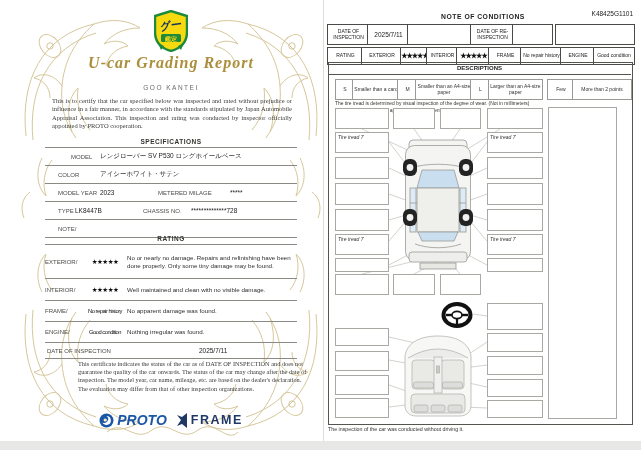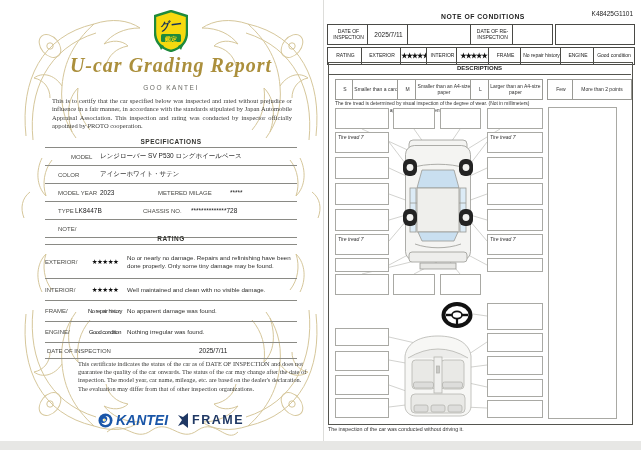--- a/index.html
+++ b/index.html
@@ -8,21 +8,21 @@
   .canvas{position:relative;width:641px;height:450px;background:#fff;}
   .bottom-strip{position:absolute;left:0;top:441px;width:641px;height:9px;background:#e7e7e5;}
   .page-sep{position:absolute;left:323px;top:0;width:1px;height:441px;background:#ddddda;}
 
   
   .page-left{position:absolute;left:12px;top:8px;width:318px;height:434px;background:#fff;}
   .deco{position:absolute;left:0;top:0;}
   .badge{position:absolute;left:142px;top:2px;width:34px;height:42px;}
   .cert-title{position:absolute;left:0;top:46px;width:318px;text-align:center;
       font-family:"Liberation Serif",serif;font-style:italic;font-weight:bold;
-      font-size:20px;color:#ab8f3c;letter-spacing:1px;}
+      font-size:16px;color:#ab8f3c;letter-spacing:1px;}
   .cert-org{position:absolute;left:0;top:76px;width:318px;text-align:center;
       font-size:6.5px;color:#6b6b66;letter-spacing:1.5px;}
   .cert-intro{position:absolute;left:40px;top:89px;width:240px;
       font-family:"Liberation Serif",serif;font-size:6.5px;line-height:1.28;color:#3a3a38;text-align:justify;}
   .sec-head{position:absolute;width:252px;left:33px;text-align:center;font-size:6.5px;
       font-weight:bold;color:#33332f;letter-spacing:.5px;}
   .spec-table{position:absolute;left:33px;top:139px;width:252px;border-top:1px solid #8a8a85;}
   .spec-row{display:flex;align-items:center;height:17px;border-bottom:1px solid #8a8a85;}
   .sl{font-size:6px;color:#4a4a46;flex:none;}
   .sv{font-size:6.5px;color:#222;flex:none;}
@@ -163,21 +163,21 @@
     <div class="disclaimer">This certificate indicates the status of the car as of DATE OF INSPECTION and does not guarantee the quality of the car onwards. The status of the car may change after the date of inspection. The model year, car name, mileage, etc. are based on the dealer's declaration. The evaluation may differ from that of other inspection organizations.</div>
 
     <div class="logo-row">
       <div class="proto-wrap">
         <svg width="15" height="15" viewBox="0 0 15 15">
           <circle cx="7.5" cy="7.5" r="7" fill="#1a56a8"></circle>
           <path d="M7.5,3 A4.5,4.5 0 1 1 3.2,9.2 A3.2,3.2 0 1 0 7.5,3 Z" fill="#fff"></path>
           <circle cx="6.2" cy="7" r="1.6" fill="#fff"></circle>
           <circle cx="6.2" cy="7" r="0.8" fill="#f6d90f"></circle>
         </svg>
-        <span class="proto-text">KANTEI</span>
+        <span class="proto-text">PROTO</span>
       </div>
       <div class="jaaa-wrap">
         <svg width="11" height="15" viewBox="0 0 11 15">
           <path d="M10,0 L10,15 L5,11 L0,13 L4,7 L0,2 L5,4 Z" fill="#1f3864"></path>
         </svg>
         <span class="jaaa-text">FRAME</span>
       </div>
     </div>
   </div>
 

